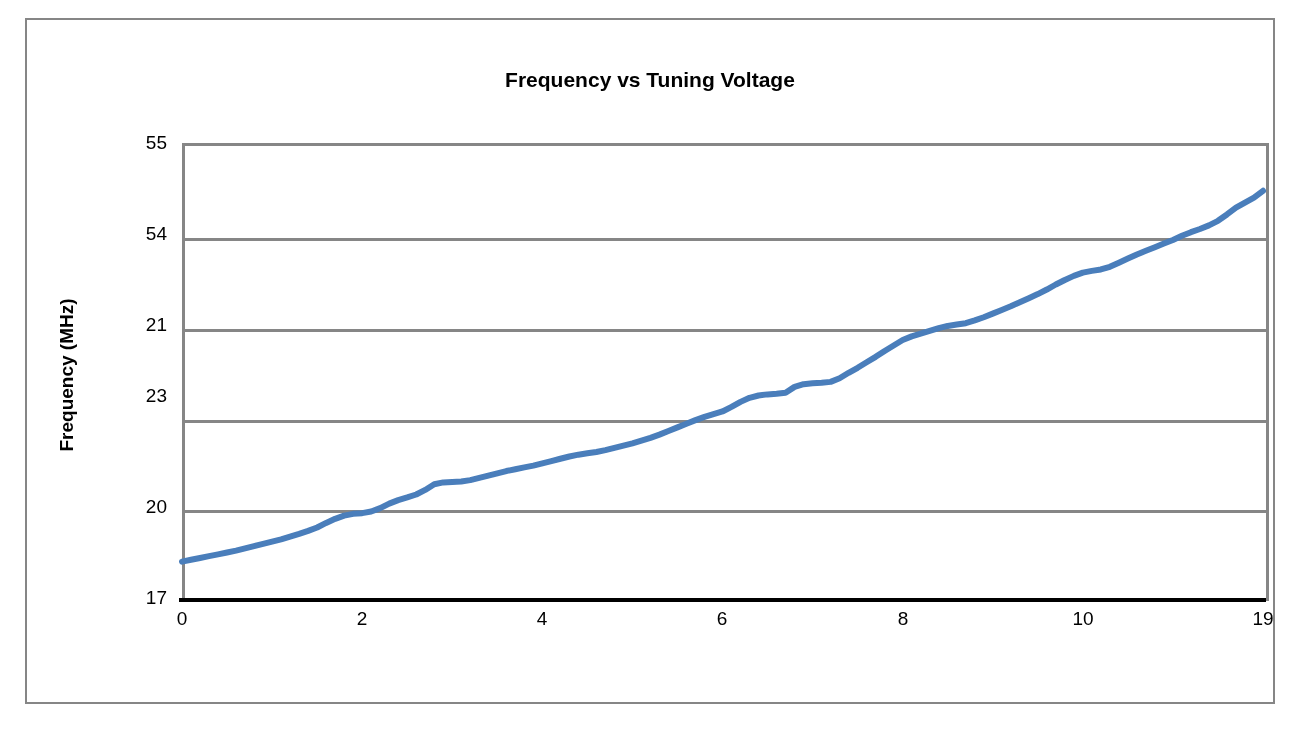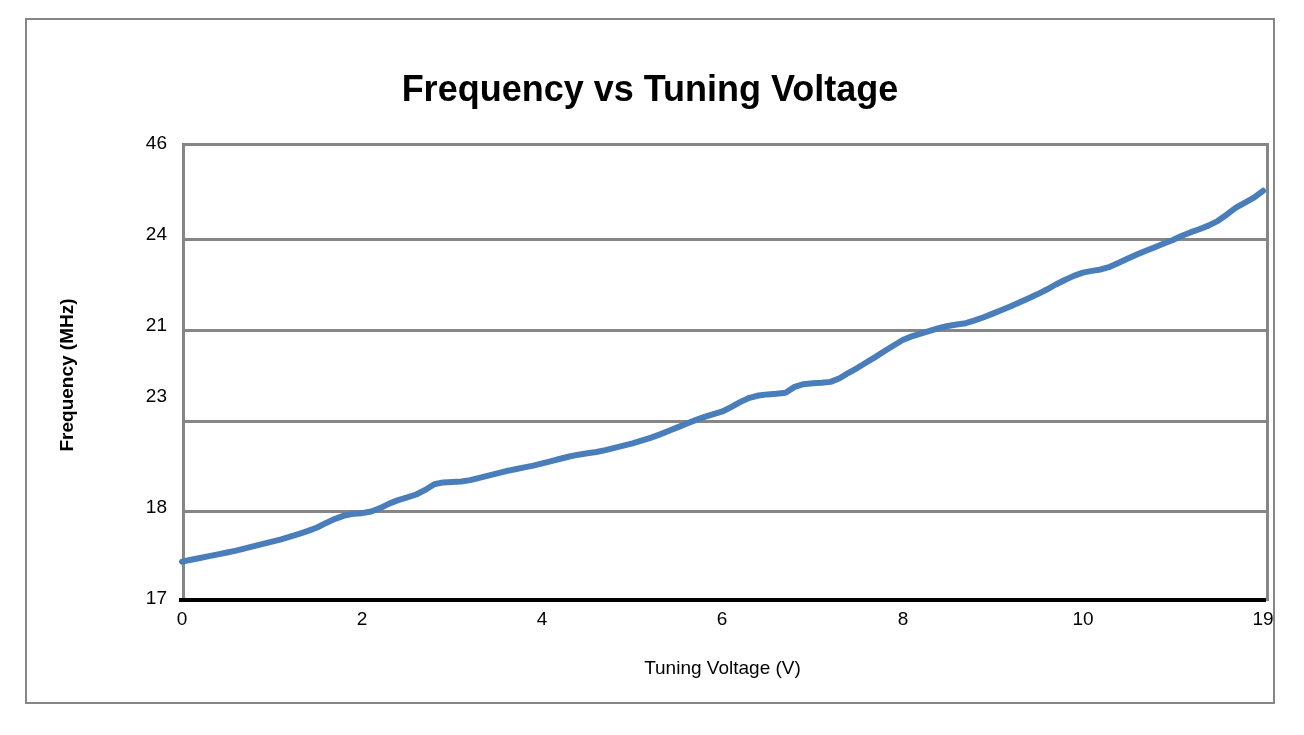--- a/index.html
+++ b/index.html
@@ -27,21 +27,21 @@
     box-sizing: border-box;
   }
 
   
   #chart-title {
     position: absolute;
     left: 0;
     top: 48px;
     width: 100%;
     text-align: center;
-    font-size: 36px;
+    font-size: 21px;
     font-weight: bold;
     color: #000000;
     letter-spacing: 0px;
     font-family: "Liberation Sans", sans-serif;
   }
 
   
   #y-axis-title {
     position: absolute;
     left: 40px;
@@ -152,33 +152,32 @@
     <div class="gridline" style="top:364px;"></div>
   </div>
 
   <svg id="series-svg" viewBox="0 0 1081 455" preserveAspectRatio="none">
     <polyline id="series-path" fill="none" stroke="#4A7EBB" stroke-width="6" stroke-linejoin="round" stroke-linecap="round" points="0.00,418.60 9.01,416.78 18.02,414.96 27.02,413.14 36.03,411.32 45.04,409.50 54.05,407.68 63.06,405.41 72.07,403.13 81.08,400.86 90.08,398.58 99.09,396.31 108.10,393.58 117.11,390.85 126.12,387.89 135.13,384.47 144.13,379.92 153.14,375.83 162.15,372.64 171.16,370.83 180.17,370.14 189.18,368.55 198.18,365.14 207.19,360.59 216.20,357.17 225.21,354.44 234.22,351.49 243.22,346.94 252.23,341.25 261.24,339.43 270.25,338.97 279.26,338.52 288.27,337.15 297.27,334.88 306.28,332.61 315.29,330.33 324.30,328.06 333.31,326.24 342.32,324.42 351.32,322.59 360.33,320.32 369.34,318.05 378.35,315.77 387.36,313.50 396.37,311.67 405.38,310.31 414.38,308.94 423.39,307.13 432.40,304.85 441.41,302.58 450.42,300.30 459.43,297.57 468.43,294.84 477.44,291.65 486.45,288.01 495.46,284.38 504.47,280.74 513.48,277.10 522.48,273.91 531.49,271.18 540.50,268.45 549.51,263.90 558.52,258.89 567.52,254.80 576.53,252.53 585.54,251.39 594.55,250.70 603.56,249.80 612.57,243.88 621.58,241.15 630.58,240.24 639.59,239.78 648.60,238.88 657.61,235.24 666.62,229.78 675.63,224.77 684.63,219.31 693.64,213.85 702.65,207.94 711.66,202.47 720.67,197.02 729.67,193.38 738.68,190.64 747.69,187.92 756.70,185.19 765.71,182.91 774.72,181.55 783.73,180.18 792.73,177.45 801.74,174.26 810.75,170.63 819.76,166.99 828.77,163.34 837.77,159.25 846.78,155.15 855.79,151.06 864.80,146.51 873.81,141.50 882.82,136.95 891.83,132.86 900.83,129.67 909.84,127.86 918.85,126.49 927.86,123.76 936.87,119.67 945.88,115.57 954.88,111.47 963.89,107.83 972.90,104.19 981.91,100.56 990.92,96.92 999.92,92.82 1008.93,89.18 1017.94,86.00 1026.95,82.36 1035.96,77.81 1044.97,71.44 1053.97,64.61 1062.98,59.60 1071.99,54.60 1081.00,47.78"></polyline>
   </svg>
 
   <div id="x-axis-line"></div>
 
   <div id="y-tick-labels">
-    <div class="ytick-label" style="top:123px;">46</div>
-    <div class="ytick-label" style="top:214px;">24</div>
+    <div class="ytick-label" style="top:123px;">55</div>
+    <div class="ytick-label" style="top:214px;">54</div>
     <div class="ytick-label" style="top:305px;">21</div>
     <div class="ytick-label" style="top:376px;">23</div>
-    <div class="ytick-label" style="top:487px;">18</div>
+    <div class="ytick-label" style="top:487px;">20</div>
     <div class="ytick-label" style="top:578px;">17</div>
   </div>
 
   <div id="x-tick-labels">
     <div class="xtick-label" style="left:155px;">0</div>
     <div class="xtick-label" style="left:335px;">2</div>
     <div class="xtick-label" style="left:515px;">4</div>
     <div class="xtick-label" style="left:695px;">6</div>
     <div class="xtick-label" style="left:876px;">8</div>
     <div class="xtick-label" style="left:1056px;">10</div>
     <div class="xtick-label" style="left:1236px;">19</div>
   </div>
 
-  <div id="x-axis-title">Tuning Voltage (V)</div>
 
 </div>
 
 </body></html>

